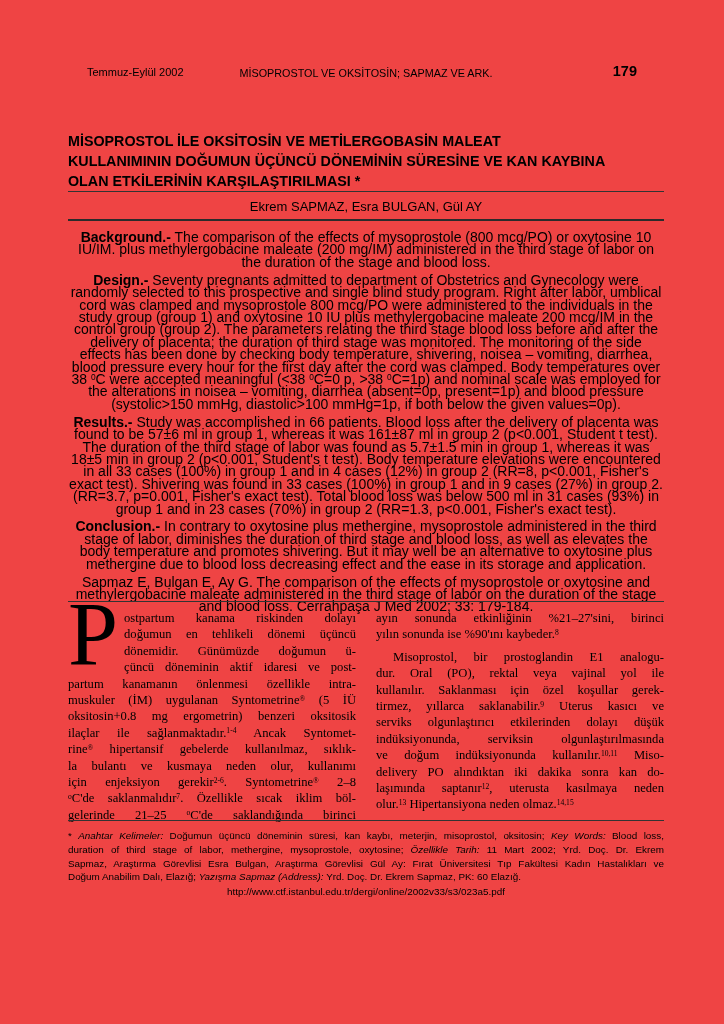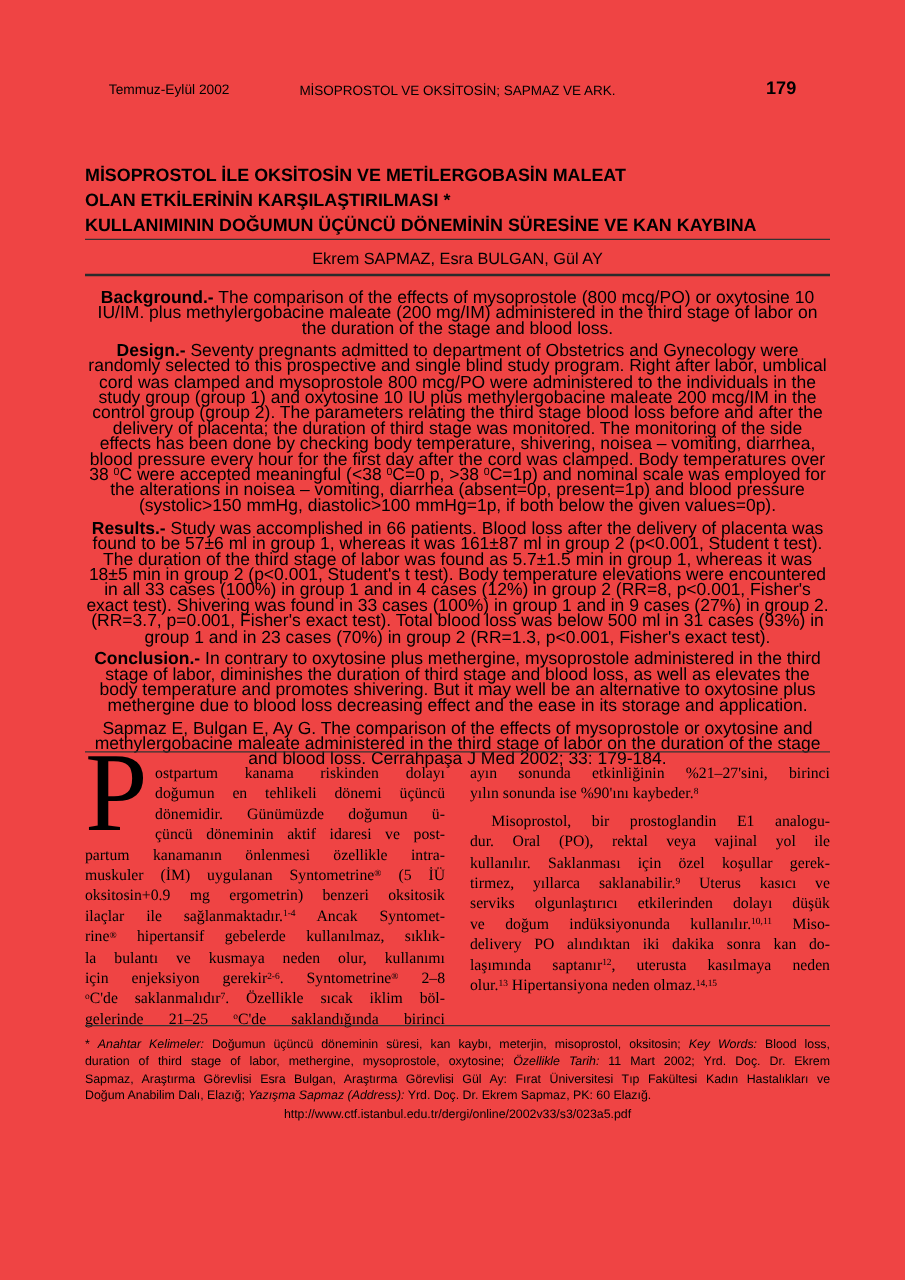--- a/index.html
+++ b/index.html
@@ -56,22 +56,22 @@
 <div class="page">
 
   <div class="header">
     <span class="h-left">Temmuz-Eylül 2002</span>
     <span class="h-center">MİSOPROSTOL VE OKSİTOSİN; SAPMAZ VE ARK.</span>
     <span class="h-right">179</span>
   </div>
 
   <div class="title">
     <div>MİSOPROSTOL İLE OKSİTOSİN VE METİLERGOBASİN MALEAT</div>
+    <div>KULLANIMININ DOĞUMUN ÜÇÜNCÜ DÖNEMİNİN SÜRESİNE VE KAN KAYBINA</div>
     <div>OLAN ETKİLERİNİN KARŞILAŞTIRILMASI *</div>
-    <div>KULLANIMININ DOĞUMUN ÜÇÜNCÜ DÖNEMİNİN SÜRESİNE VE KAN KAYBINA</div>
   </div>
 
   <div class="rule rule1"></div>
   <div class="authors">Ekrem SAPMAZ, Esra BULGAN, Gül AY</div>
   <div class="rule rule2"></div>
 
   <div class="abstract">
     <p class="abs-p"><b class="abs-label">Background.-</b> <span>The comparison of the effects of mysoprostole (800 mcg/PO) or oxytosine 10 IU/IM. plus methylergobacine maleate (200 mg/IM) administered in the third stage of labor on the duration of the stage and blood loss.</span></p>
     <p class="abs-p"><b class="abs-label">Design.-</b> <span>Seventy pregnants admitted to department of Obstetrics and Gynecology were randomly selected to this prospective and single blind study program. Right after labor, umblical cord was clamped and mysoprostole 800 mcg/PO were administered to the individuals in the study group (group 1) and oxytosine 10 IU plus methylergobacine maleate 200 mcg/IM in the control group (group 2). The parameters relating the third stage blood loss before and after the delivery of placenta; the duration of third stage was monitored. The monitoring of the side effects has been done by checking body temperature, shivering, noisea – vomiting, diarrhea, blood pressure every hour for the first day after the cord was clamped. Body temperatures over 38 <sup>0</sup>C were accepted meaningful (&lt;38 <sup>0</sup>C=0 p, &gt;38 <sup>0</sup>C=1p) and nominal scale was employed for the alterations in noisea – vomiting, diarrhea (absent=0p, present=1p) and blood pressure (systolic&gt;150 mmHg, diastolic&gt;100 mmHg=1p, if both below the given values=0p).</span></p>
     <p class="abs-p"><b class="abs-label">Results.-</b> <span>Study was accomplished in 66 patients. Blood loss after the delivery of placenta was found to be 57±6 ml in group 1, whereas it was 161±87 ml in group 2 (p&lt;0.001, Student t test). The duration of the third stage of labor was found as 5.7±1.5 min in group 1, whereas it was 18±5 min in group 2 (p&lt;0.001, Student's t test). Body temperature elevations were encountered in all 33 cases (100%) in group 1 and in 4 cases (12%) in group 2 (RR=8, p&lt;0.001, Fisher's exact test). Shivering was found in 33 cases (100%) in group 1 and in 9 cases (27%) in group 2. (RR=3.7, p=0.001, Fisher's exact test). Total blood loss was below 500 ml in 31 cases (93%) in group 1 and in 23 cases (70%) in group 2 (RR=1.3, p&lt;0.001, Fisher's exact test).</span></p>
@@ -84,40 +84,41 @@
   <div class="columns">
     <div class="col">
       <div class="para">
         <span class="dropcap">P</span>
       <div class="line">ostpartum kanama riskinden dolayı</div>
           <div class="line">doğumun en tehlikeli dönemi üçüncü</div>
           <div class="line">dönemidir. Günümüzde doğumun ü-</div>
           <div class="line">çüncü döneminin aktif idaresi ve post-</div>
           <div class="line">partum kanamanın önlenmesi özellikle intra-</div>
           <div class="line">muskuler (İM) uygulanan Syntometrine<sup>®</sup> (5 İÜ</div>
-          <div class="line">oksitosin+0.9 mg ergometrin) benzeri oksitosik</div>
+          <div class="line">oksitosin+0.8 mg ergometrin) benzeri oksitosik</div>
           <div class="line">ilaçlar ile sağlanmaktadır.<sup>1-4</sup> Ancak Syntomet-</div>
           <div class="line">rine<sup>®</sup> hipertansif gebelerde kullanılmaz, sıklık-</div>
           <div class="line">la bulantı ve kusmaya neden olur, kullanımı</div>
           <div class="line">için enjeksiyon gerekir<sup>2-6</sup>. Syntometrine<sup>®</sup> 2–8</div>
           <div class="line"><sup>o</sup>C'de saklanmalıdır<sup>7</sup>. Özellikle sıcak iklim böl-</div>
           <div class="line">gelerinde 21–25 <sup>o</sup>C'de saklandığında birinci</div>
         </div>
     </div>
     <div class="col">
       <div class="para">
           <div class="line">ayın sonunda etkinliğinin %21–27'sini, birinci</div>
           <div class="line flush">yılın sonunda ise %90'ını kaybeder.<sup>8</sup></div>
         </div>
       <div class="para p-gap">
           <div class="line indent">Misoprostol, bir prostoglandin E1 analogu-</div>
           <div class="line">dur. Oral (PO), rektal veya vajinal yol ile</div>
           <div class="line">kullanılır. Saklanması için özel koşullar gerek-</div>
           <div class="line">tirmez, yıllarca saklanabilir.<sup>9</sup> Uterus kasıcı ve</div>
           <div class="line">serviks olgunlaştırıcı etkilerinden dolayı düşük</div>
+          <div class="line">indüksiyonunda, serviksin olgunlaştırılmasında</div>
           <div class="line">ve doğum indüksiyonunda kullanılır.<sup>10,11</sup> Miso-</div>
           <div class="line">delivery PO alındıktan iki dakika sonra kan do-</div>
           <div class="line">laşımında saptanır<sup>12</sup>, uterusta kasılmaya neden</div>
           <div class="line flush">olur.<sup>13</sup> Hipertansiyona neden olmaz.<sup>14,15</sup></div>
         </div>
     </div>
   </div>
 
   <div class="rule fnrule"></div>
   <div class="footnote">

